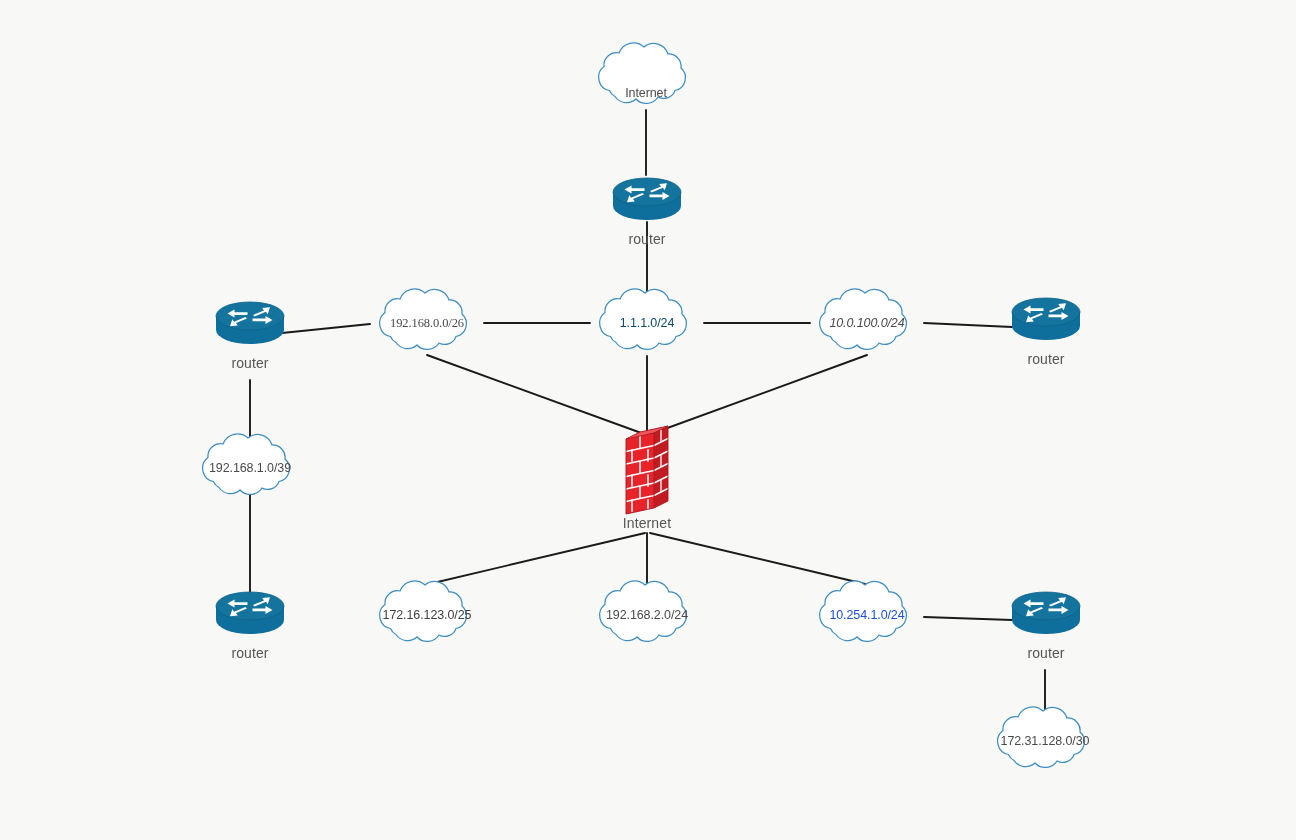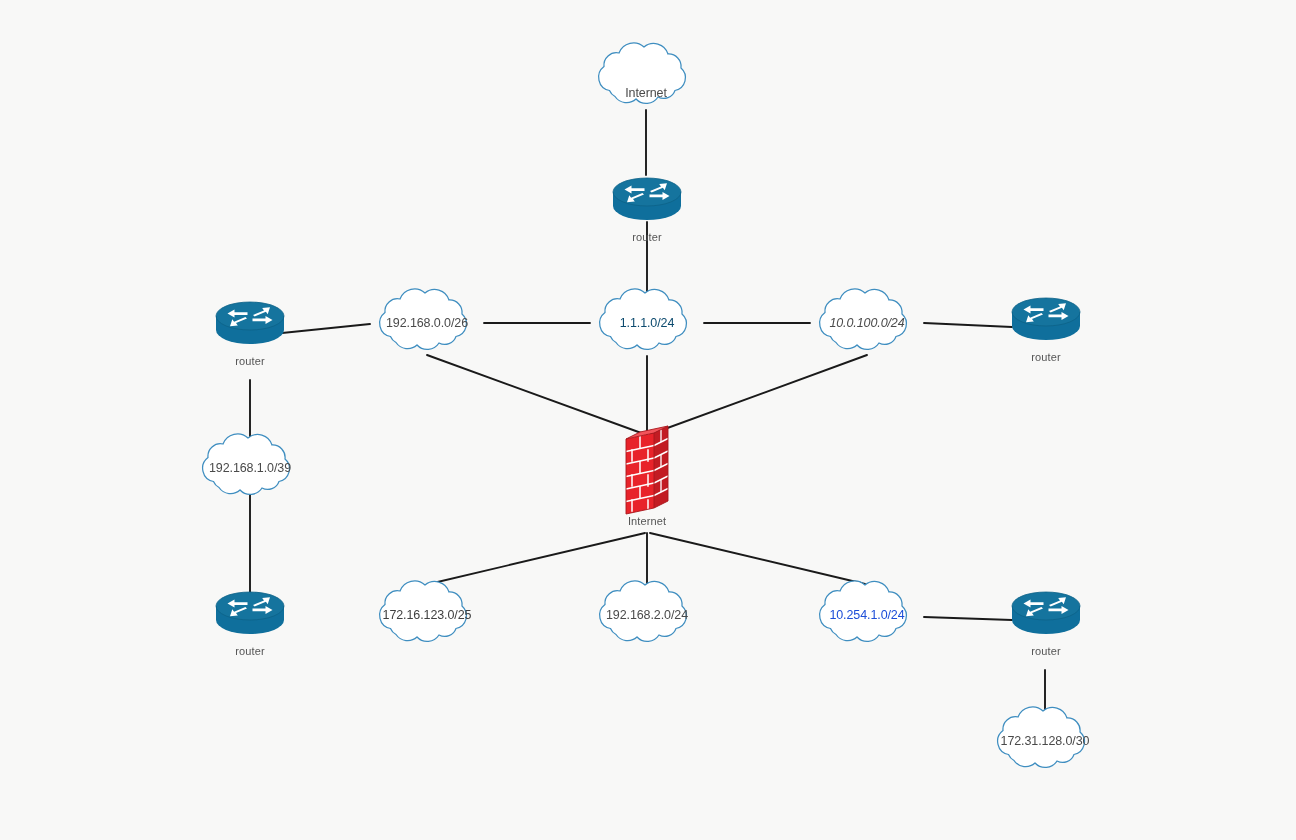--- a/index.html
+++ b/index.html
@@ -16,21 +16,21 @@
     font-family: "Liberation Sans", "DejaVu Sans", sans-serif;
   }
   #diagram-canvas {
     position: absolute;
     left: 0; top: 0;
     width: 1296px;
     height: 840px;
   }
   .node-label {
     position: absolute;
-    font-size: 11px;
+    font-size: 14px;
     color: #555555;
     text-align: left;
     white-space: nowrap;
     transform: translateX(-50%);
     letter-spacing: 0.1px;
   }
   .cloud-label {
     position: absolute;
     font-size: 12.5px;
     color: #4a4a4a;
@@ -172,21 +172,21 @@
       <g transform="translate(1010,590)">
         <use href="#router-shape"></use>
       </g>
       <use href="#cloud-shape" x="988" y="708" fill="#ffffff" stroke="#3f8ec0" stroke-width="1.25"></use>
     </g>
 </svg>
 
 <div id="labels-layer">
     <div class="cloud-label" style="left: 646px; top: 93px; color: rgb(74, 74, 74);">Internet</div>
     <div class="node-label" style="left: 647px; top: 231px; color: rgb(85, 85, 85);">router</div>
-    <div class="cloud-label" style="left: 427px; top: 323px; color: rgb(74, 74, 74);">192.168.0.0/26</div>
+    <div class="cloud-label" style="left: 427px; top: 323px; color: rgb(74, 74, 74); font-family: Liberation Serif, serif;">192.168.0.0/26</div>
     <div class="cloud-label" style="left: 647px; top: 323px; color: #0c4a6e;">1.1.1.0/24</div>
     <div class="cloud-label" style="left: 867px; top: 323px; color: rgb(74, 74, 74); font-style: italic;">10.0.100.0/24</div>
     <div class="node-label" style="left: 250px; top: 355px; color: rgb(85, 85, 85);">router</div>
     <div class="node-label" style="left: 1046px; top: 351px; color: rgb(85, 85, 85);">router</div>
     <div class="cloud-label" style="left: 250px; top: 468px; color: rgb(74, 74, 74);">192.168.1.0/39</div>
     <div class="node-label" style="left: 250px; top: 645px; color: rgb(85, 85, 85);">router</div>
     <div class="node-label" style="left: 647px; top: 515px; color: rgb(85, 85, 85);">Internet</div>
     <div class="cloud-label" style="left: 427px; top: 615px; color: #404040;">172.16.123.0/25</div>
     <div class="cloud-label" style="left: 647px; top: 615px; color: rgb(74, 74, 74); text-align: right;">192.168.2.0/24</div>
     <div class="cloud-label" style="left: 867px; top: 615px; color: #1d4ed8;">10.254.1.0/24</div>

